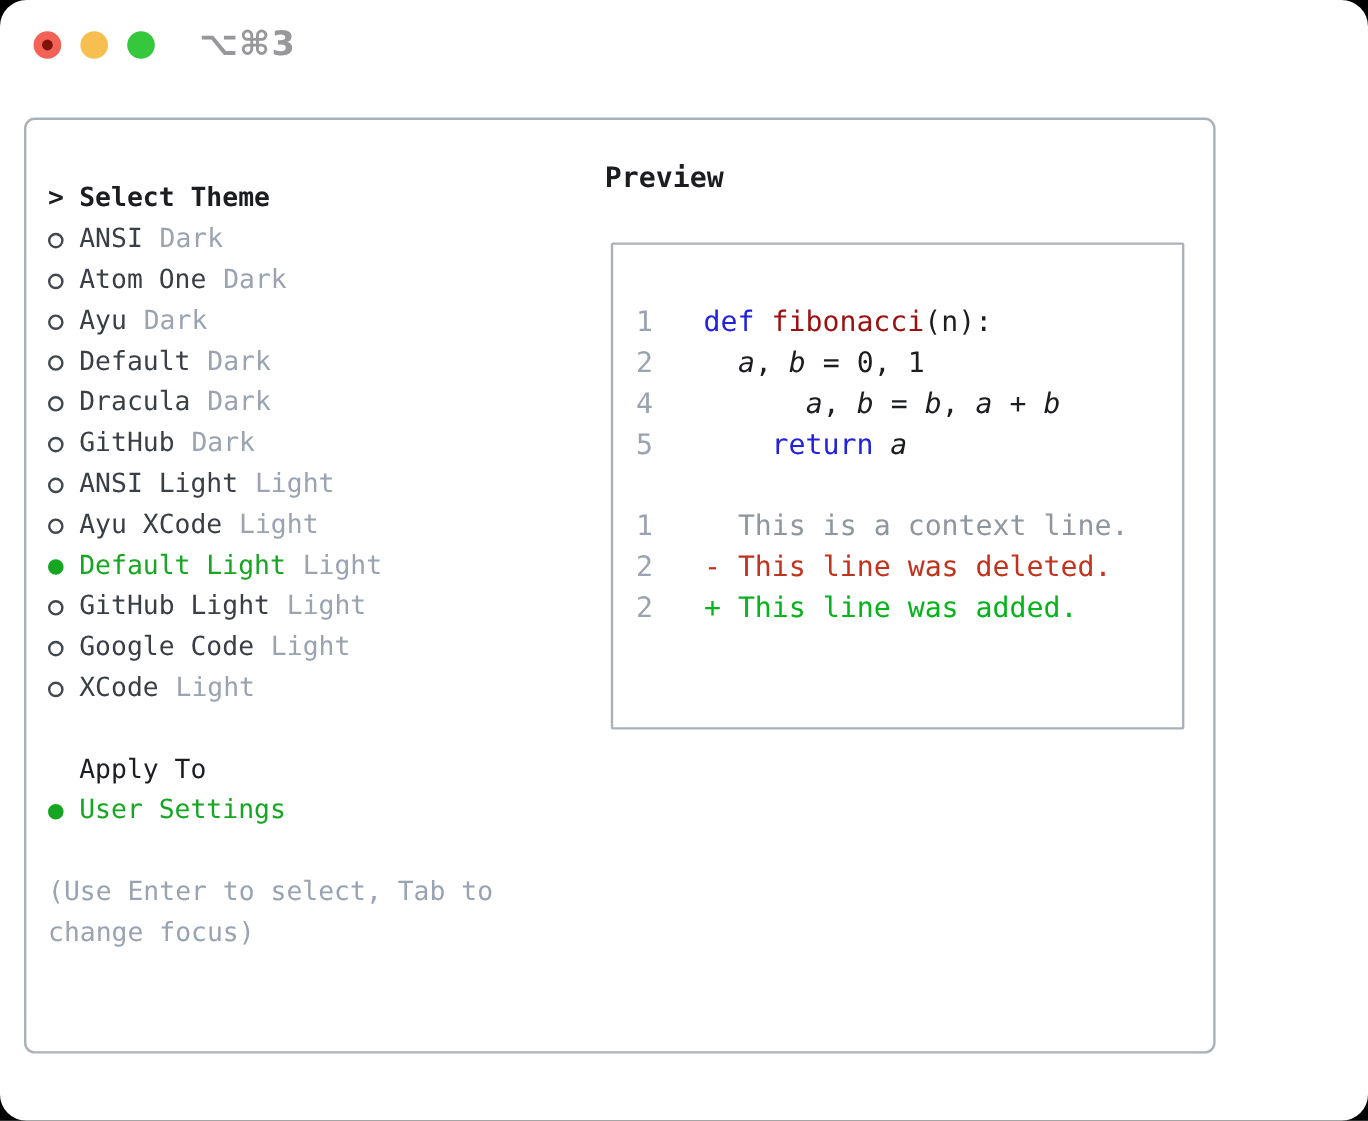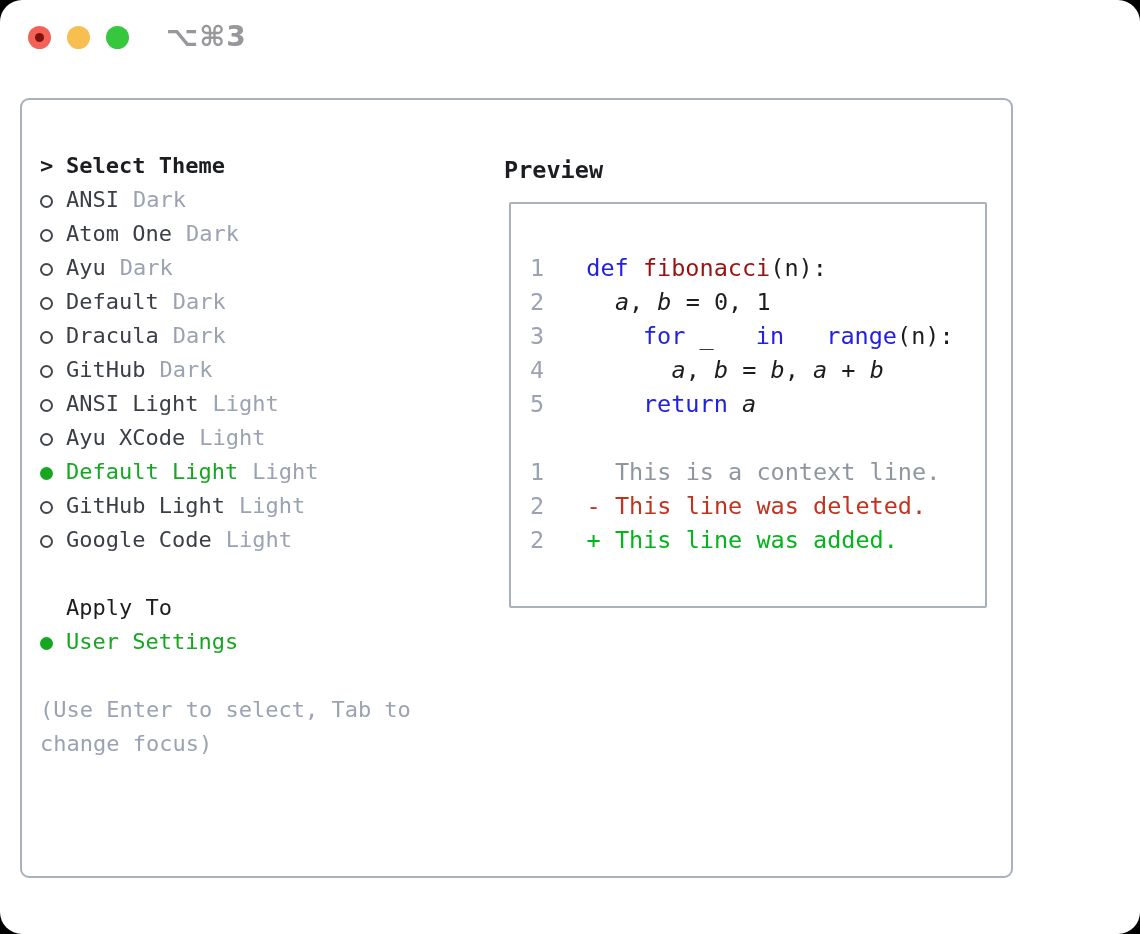--- a/index.html
+++ b/index.html
@@ -36,21 +36,21 @@
   .marker{display:inline-block;width:26px;}
   .row.header .marker,.row.header .name{font-weight:bold;color:var(--heading-text);}
   .circle{display:inline-block;width:13px;height:13px;border:2px solid var(--radio-stroke);
           border-radius:50%;vertical-align:-1px;}
   .circle.sel{background:var(--accent-green);border-color:var(--accent-green);}
   .name.sel{color:var(--accent-green);}
   .suffix{color:var(--muted-text);padding-left:14px;}
   .row.group-label .name{color:var(--heading-text);}
   .row.help{color:var(--muted-text);}
   
-  .preview-title{position:absolute;left:482px;top:53px;height:34px;line-height:34px;
+  .preview-title{position:absolute;left:482px;top:31px;height:34px;line-height:34px;
                  font-size:23.5px;font-weight:bold;color:var(--heading-text);}
   .preview-box{position:absolute;left:487px;top:102px;width:478px;height:406px;
                border:2px solid var(--panel-border);border-radius:2px;}
   #preview-code{padding:47px 0 0 19px;}
   .code-line{height:34px;line-height:34px;font-size:23.5px;white-space:pre;color:var(--heading-text);}
   .code-line .ln{color:var(--muted-text);}
   .code-line .kw{color:var(--keyword-blue);margin-left:28px;}
   .code-line .fn{color:var(--function-red);}
   .code-line .v{font-style:italic;}
   .code-line .ctx{color:var(--context-text);}
@@ -79,33 +79,33 @@
         <div class="row"><span class="marker"><span class="circle"></span></span><span class="name">Atom One</span><span class="suffix">Dark</span></div>
         <div class="row"><span class="marker"><span class="circle"></span></span><span class="name">Ayu</span><span class="suffix">Dark</span></div>
         <div class="row"><span class="marker"><span class="circle"></span></span><span class="name">Default</span><span class="suffix">Dark</span></div>
         <div class="row"><span class="marker"><span class="circle"></span></span><span class="name">Dracula</span><span class="suffix">Dark</span></div>
         <div class="row"><span class="marker"><span class="circle"></span></span><span class="name">GitHub</span><span class="suffix">Dark</span></div>
         <div class="row"><span class="marker"><span class="circle"></span></span><span class="name">ANSI Light</span><span class="suffix">Light</span></div>
         <div class="row"><span class="marker"><span class="circle"></span></span><span class="name">Ayu XCode</span><span class="suffix">Light</span></div>
         <div class="row"><span class="marker"><span class="circle sel"></span></span><span class="name sel">Default Light</span><span class="suffix">Light</span></div>
         <div class="row"><span class="marker"><span class="circle"></span></span><span class="name">GitHub Light</span><span class="suffix">Light</span></div>
         <div class="row"><span class="marker"><span class="circle"></span></span><span class="name">Google Code</span><span class="suffix">Light</span></div>
+        <div class="row"><span class="marker"><span class="circle"></span></span><span class="name">XCode</span><span class="suffix">Light</span></div>
         <div class="row blank"></div>
         <div class="row group-label"><span class="marker"></span><span class="name">Apply To</span></div>
         <div class="row"><span class="marker"><span class="circle sel"></span></span><span class="name sel">User Settings</span></div>
         <div class="row blank"></div>
         <div class="row help">(Use Enter to select, Tab to</div>
         <div class="row help">change focus)</div>
       </div>
     <div class="preview-title">Preview</div>
     <div class="preview-box">
       <div id="preview-code">
           <div class="code-line"><span class="ln">1</span><span class="t"> </span><span class="kw">def</span><span class="t"> </span><span class="fn">fibonacci</span><span class="t">(n):</span></div>
           <div class="code-line"><span class="ln">2</span><span class="t">     </span><span class="v">a</span><span class="t">, </span><span class="v">b</span><span class="t"> = 0, 1</span></div>
-          <div class="code-line"><span class="ln">3</span><span class="t">     </span><span class="kw">for</span><span class="t"> _ </span><span class="kw">in</span><span class="t"> </span><span class="kw">range</span><span class="t">(n):</span></div>
           <div class="code-line"><span class="ln">4</span><span class="t">         </span><span class="v">a</span><span class="t">, </span><span class="v">b</span><span class="t"> = </span><span class="v">b</span><span class="t">, </span><span class="v">a</span><span class="t"> + </span><span class="v">b</span></div>
           <div class="code-line"><span class="ln">5</span><span class="t">     </span><span class="kw">return</span><span class="t"> </span><span class="v">a</span></div>
           <div class="code-line"></div>
           <div class="code-line"><span class="ln">1</span><span class="ctx">     This is a context line.</span></div>
           <div class="code-line"><span class="ln">2</span><span class="t">   </span><span class="del">- This line was deleted.</span></div>
           <div class="code-line"><span class="ln">2</span><span class="t">   </span><span class="add">+ This line was added.</span></div>
         </div>
     </div>
   </div>
 </div>

